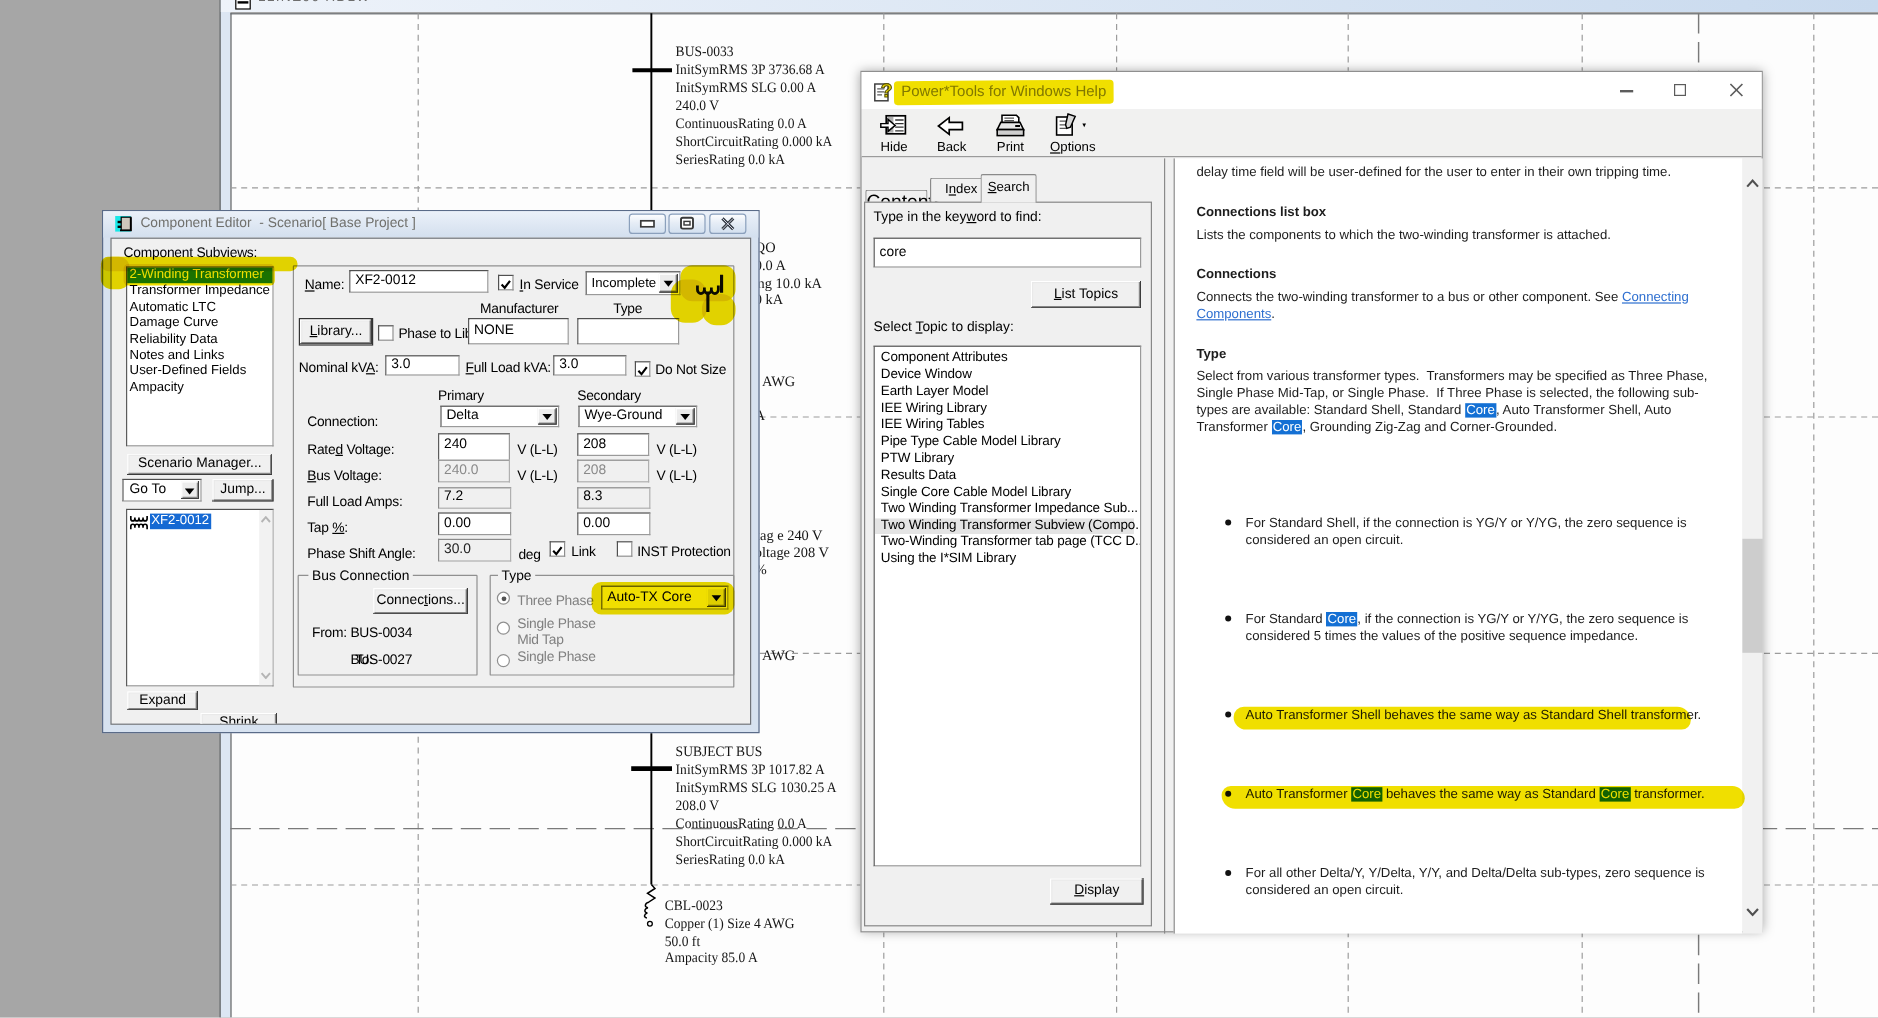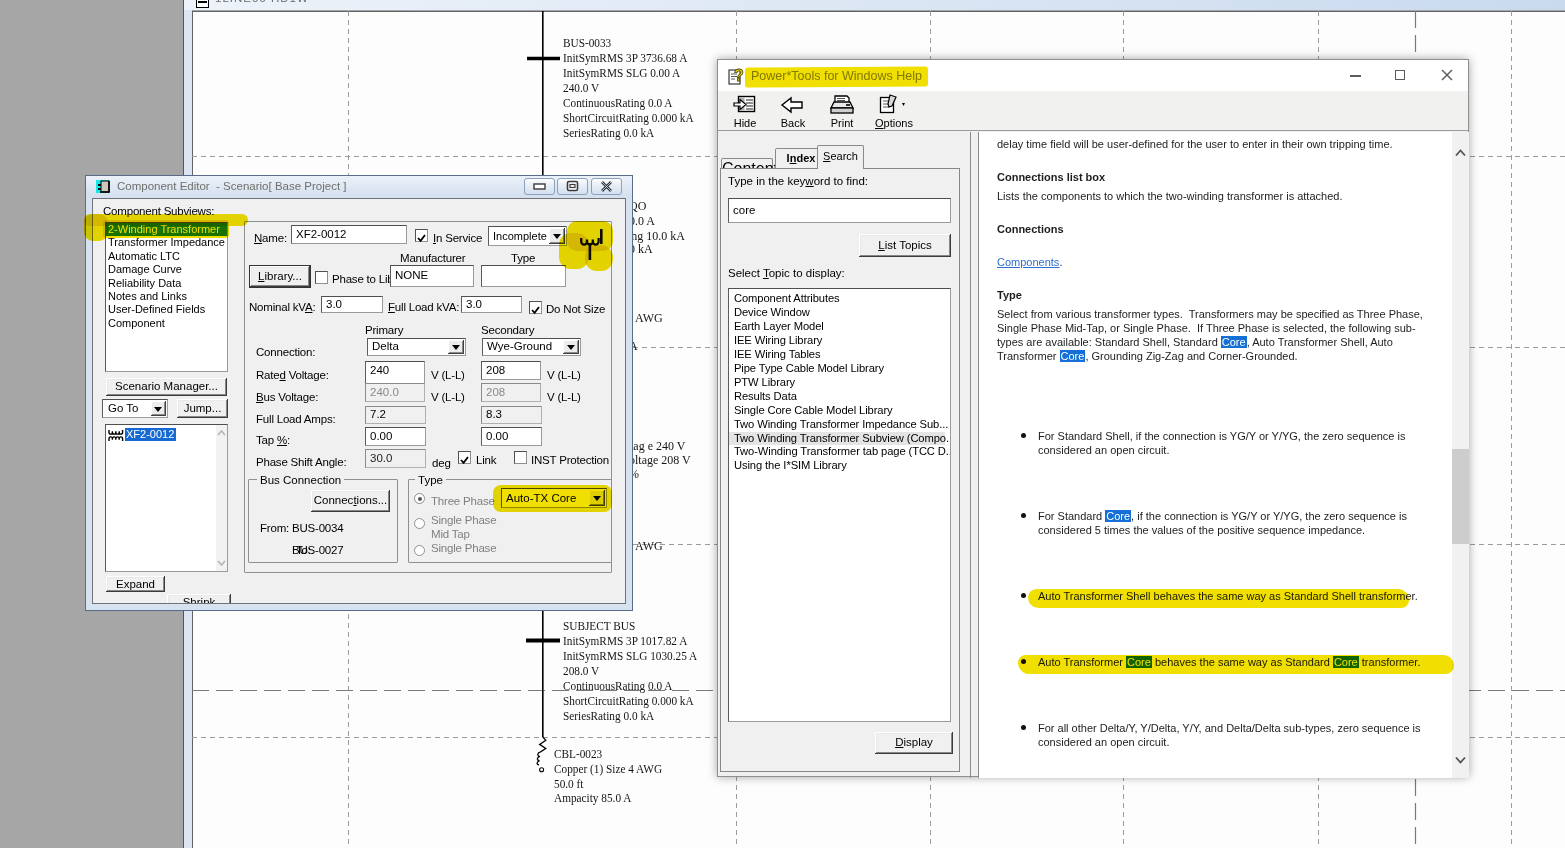--- a/index.html
+++ b/index.html
@@ -125,21 +125,21 @@
 
     <div class="lbl" style="left:10px; top:5px;">Component Subviews:</div>
     <div class="abs edit" style="left:12px; top:23px; width:123px; height:150px; font-size:11px; line-height:13.4px;">
       <div style="background:#1b82e8; color:#fff; padding-left:2px;">2-Winding Transformer</div>
       <div style="padding-left:2px;">Transformer Impedance</div>
       <div style="padding-left:2px;">Automatic LTC</div>
       <div style="padding-left:2px;">Damage Curve</div>
       <div style="padding-left:2px;">Reliability Data</div>
       <div style="padding-left:2px;">Notes and Links</div>
       <div style="padding-left:2px;">User-Defined Fields</div>
-      <div style="padding-left:2px;">Component</div>
+      <div style="padding-left:2px;">Ampacity</div>
     </div>
     <div class="abs raised" style="left:13px; top:179px; width:121px; height:18px; font-size:11.5px; text-align:center; line-height:17px;">Scenario Manager...</div>
     <div class="abs edit" style="left:9px; top:200px; width:66px; height:19px;">
       <div class="abs" style="left:5px; top:2px; font-size:11.5px;">Go To</div>
       <div class="combtn" style="width:15px;">
           <div class="tri" style="left:3px; top:6px;"></div>
         </div>
     </div>
     <div class="abs raised" style="left:84px; top:200px; width:51px; height:19px; font-size:11.5px; text-align:center; line-height:18px;">Jump...</div>
     <div class="abs edit" style="left:12px; top:225px; width:123px; height:148px;">
@@ -354,21 +354,21 @@
           <line x1="5" y1="7" x2="13" y2="7"></line>
           <line x1="5" y1="10" x2="13" y2="10"></line>
           <line x1="5" y1="13" x2="11" y2="13"></line>
         </g>
       <path d="M12,1 l6,2 -4,9 -3,1 -1,-3 z" fill="#d8d8d8" stroke="#000" stroke-width="1.2"></path>
       <path d="M24,9 l3,0 -1.5,3 z" fill="#000"></path>
     </svg>
     <div class="abs" style="left:152px; top:26px; width:48px; text-align:center; font-size:11px;"><u>O</u>ptions</div>
   </div>
   <div class="abs" style="left:3px; top:88px; width:52px; height:20px; background:#f0f0f0; border:1px solid #8a8a8a; border-bottom:none; border-radius:2px 2px 0 0; font-size:16px; text-align:center; line-height:19px;margin-top:10px;"><u>C</u>ontents</div>
-  <div class="abs" style="left:57px; top:88px; width:52px; height:20px; background:#f0f0f0; border:1px solid #8a8a8a; border-bottom:none; border-radius:2px 2px 0 0; font-size:11px; text-align:center; line-height:19px;font-weight:bold;">I<u>n</u>dex</div>
+  <div class="abs" style="left:57px; top:88px; width:52px; height:20px; background:#f0f0f0; border:1px solid #8a8a8a; border-bottom:none; border-radius:2px 2px 0 0; font-size:11px; text-align:center; line-height:19px;">I<u>n</u>dex</div>
   <div class="abs" style="left:99px; top:85px; width:47px; height:24px; background:#f0f0f0; border:1px solid #8a8a8a; border-bottom:none; border-radius:2px 2px 0 0; font-size:11px; text-align:center; line-height:20px; z-index:3;"><u>S</u>earch</div>
   <div class="abs" style="left:2px; top:108px; width:240px; height:604px; background:#f0f0f0; border:1px solid #878787; z-index:2;"></div>
   <div class="abs" style="left:10px; top:115px; font-size:11.5px; z-index:3;">Type in the key<u>w</u>ord to find:</div>
   <div class="abs edit" style="left:10px; top:138px; width:223px; height:25px; z-index:3;">
       <div class="abs" style="left:4px; top:5px; font-size:11.5px;">core</div>
     </div>
   <div class="abs raised" style="left:141px; top:174px; width:92px; height:23px; font-size:11.5px; text-align:center; line-height:22px; z-index:3;"><u>L</u>ist Topics</div>
   <div class="abs" style="left:10px; top:207px; font-size:11.5px; z-index:3;">Select <u>T</u>opic to display:</div>
   <div class="abs edit" style="left:10px; top:228px; width:223px; height:434px; z-index:3; overflow:hidden;">
     <div style="font-size:11.2px; line-height:13.95px; padding:3px 0 0 5px; white-space:pre; letter-spacing:-0.1px;">Component Attributes
@@ -394,20 +394,21 @@
       </svg>
     <svg class="abs" style="left:3px; bottom:14px;" width="11" height="8" viewBox="0 0 11 8">
         <path d="M1,1.5 L5.5,6.5 L10,1.5" fill="none" stroke="#505050" stroke-width="1.8"></path>
       </svg>
     <div class="abs" style="left:0; top:317px; width:17px; height:95px; background:#cdcdcd;"></div>
   </div>
   <div class="ht" style="top:77px;">delay time field will be user-defined for the user to enter in their own tripping time.</div>
   <div class="ht hb" style="top:110px;">Connections list box</div>
   <div class="ht" style="top:129px;">Lists the components to which the two-winding transformer is attached.</div>
   <div class="ht hb" style="top:162px;">Connections</div>
+  <div class="ht" style="top:181px;">Connects the two-winding transformer to a bus or other component. See <span class="link">Connecting</span></div>
   <div class="ht" style="top:195px;"><span class="link">Components</span>.</div>
   <div class="ht hb" style="top:228px;">Type</div>
   <div class="ht" style="top:247px;">Select from various transformer types.  Transformers may be specified as Three Phase,</div>
   <div class="ht" style="top:275px;">types are available: Standard Shell, Standard <span class="core">Core</span>, Auto Transformer Shell, Auto</div>
   <div class="ht" style="top:261px;">Single Phase Mid-Tap, or Single Phase.  If Three Phase is selected, the following sub-</div>
   <div class="ht" style="top:289px;">Transformer <span class="core">Core</span>, Grounding Zig-Zag and Corner-Grounded.</div>
   <div class="bdot" style="top:373px;"></div>
   <div class="ht" style="left:320px; top:369px;">For Standard Shell, if the connection is YG/Y or Y/YG, the zero sequence is</div>
   <div class="ht" style="left:320px; top:383px;">considered an open circuit.</div>
   <div class="bdot" style="top:453px;"></div>

